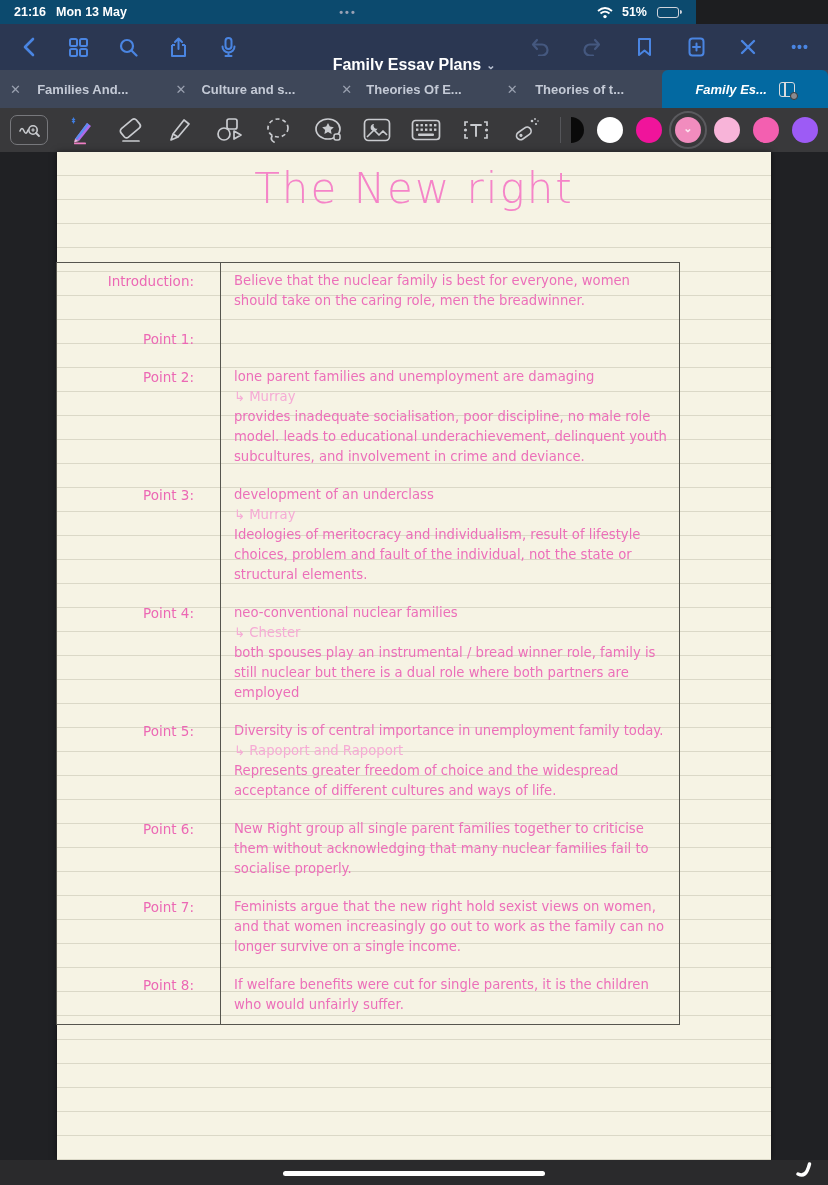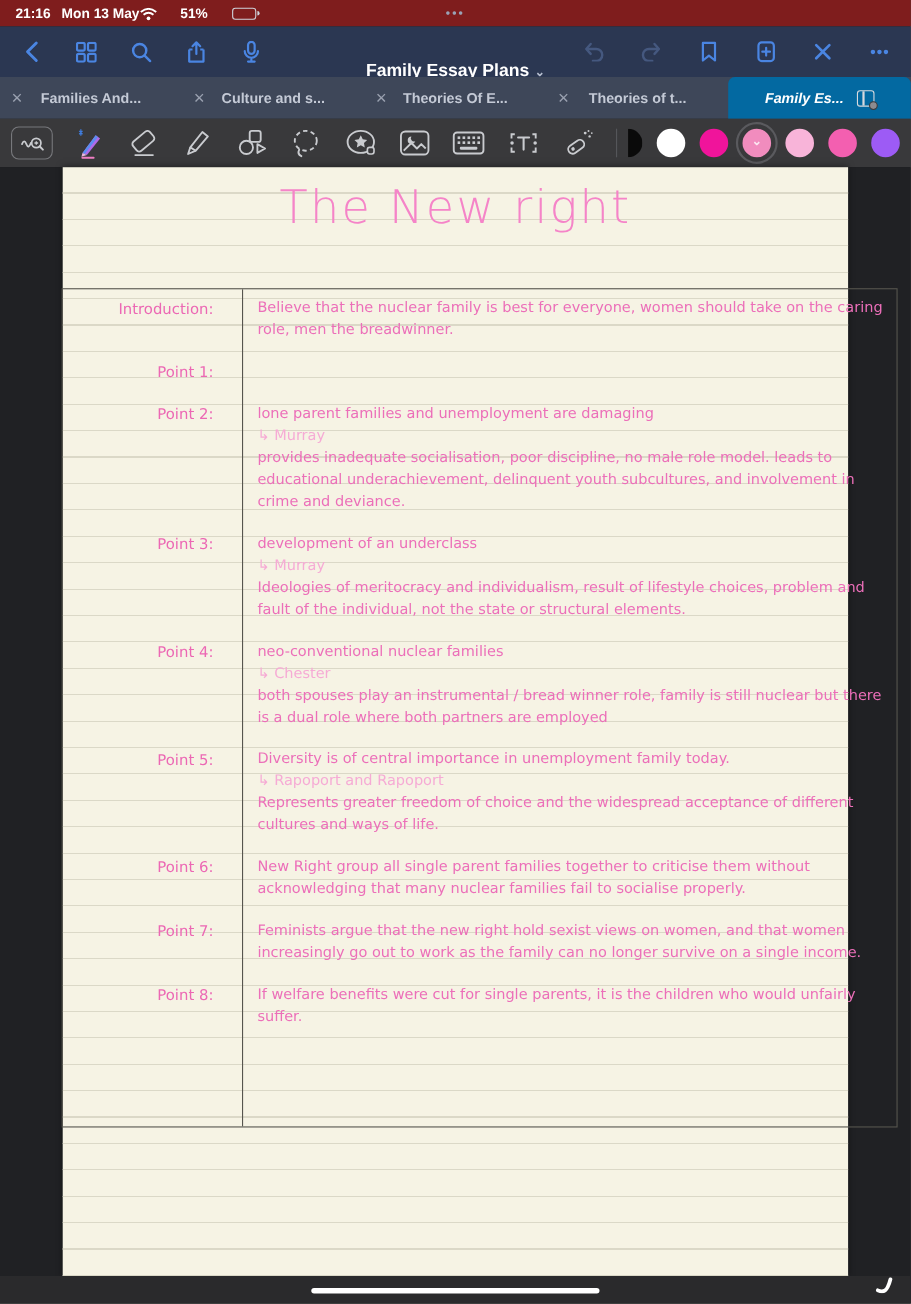--- a/index.html
+++ b/index.html
@@ -6,28 +6,28 @@
   html,body { width:828px; height:1185px; }
   body {
     font-family:"Liberation Sans", sans-serif;
     background:#1d1e20;
     position:relative;
     width:828px; height:1185px;
     overflow:hidden;
   }
   
   .statusbar {
-    position:absolute; top:0; left:0; width:828px; height:24px;
-    background:#7f1d1d; color:#fff;
-    display:flex; align-items:center; justify-content:flex-start;
+    position:absolute; top:0; left:0; width:696px; height:24px;
+    background:#0c4a6e; color:#fff;
+    display:flex; align-items:center; justify-content:space-between;
     padding:0 14px; font-size:12.5px; font-weight:bold;
   }
   .statusbar .left { display:flex; gap:10px; }
   .statusbar .center { position:absolute; left:50%; transform:translateX(-50%); color:#9aa2b5; letter-spacing:2px; font-size:11px; }
-  .statusbar .right { display:flex; align-items:center; gap:22px; }
+  .statusbar .right { display:flex; align-items:center; gap:10px; }
   .wifi { width:15px; height:11px; position:relative; }
   .battery { display:flex; align-items:center; }
   .batt-body { width:22px; height:11px; border:1px solid #cfd3db; border-radius:3px; padding:1px; }
   .batt-fill { width:50%; height:100%; background:#fff; border-radius:1px; }
   .batt-tip { width:2px; height:4px; background:#cfd3db; border-radius:0 2px 2px 0; margin-left:1px; }
 
   
   .navbar {
     position:absolute; top:24px; left:0; width:828px; height:46px;
     background:#2b3752; display:flex; align-items:center; padding:0 16px;
@@ -79,21 +79,21 @@
       repeating-linear-gradient(to bottom, transparent 0 23px, #dbd8c7 23px 24px),
       #f6f3e4;
     box-shadow:0 0 6px rgba(0,0,0,.5);
   }
   .page-title {
     position:absolute; top:12px; left:0; width:100%; text-align:center;
     font-family:"DejaVu Sans", sans-serif; font-weight:300;
     font-size:42px; letter-spacing:2px; color:#f584c8;
   }
   .essay-table {
-    position:absolute; left:-1px; top:110px; width:760px; height:763px;
+    position:absolute; left:-1px; top:110px; width:624px; height:763px;
     border:1.6px solid #56554e;
     display:flex; flex-direction:column; padding:8px 0 0 0;
   }
   .essay-table:before { content:""; position:absolute; left:163px; top:0; bottom:0; width:1.4px; background:#56554e; }
   .t-row { display:flex; margin-bottom:18px; }
   .t-label {
     width:163px; flex:0 0 163px; text-align:right; padding-right:26px;
     font-family:"DejaVu Sans", sans-serif;
     color:#ec68b4; font-size:13.5px; line-height:20px; font-weight:400;
   }

